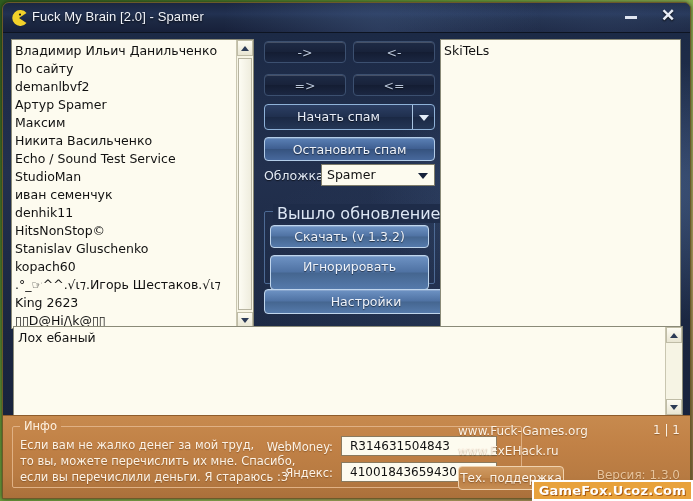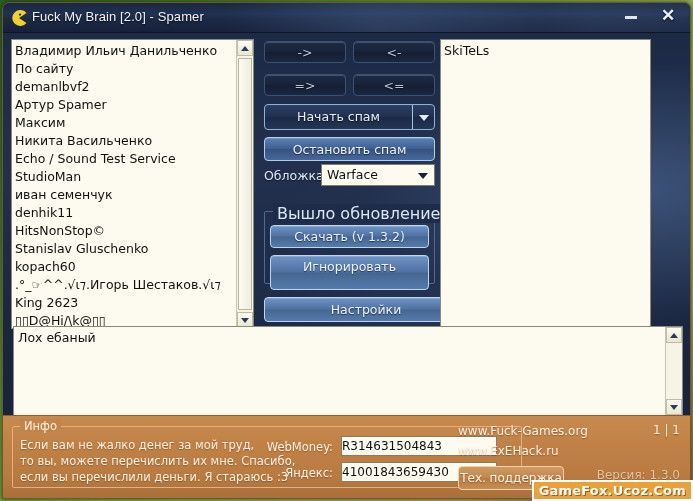--- a/index.html
+++ b/index.html
@@ -294,21 +294,21 @@
     text-align: right;
     font-family: "DejaVu Sans", sans-serif;
     text-shadow: 0 1px 1px rgba(90,50,15,0.45);
   }
   .pay-field {
     position: absolute;
     background: #fdfbef;
     border: 1px solid #8a7a5e;
     color: #111;
     font-size: 12px;
-    padding: 1px 0;
+    padding: 1px 8px;
     font-family: "DejaVu Sans", sans-serif;
     outline: none;
   }
   .site-link {
     position: absolute;
     color: #fdf3e6;
     font-size: 12px;
     cursor: pointer;
     white-space: nowrap;
     font-family: "DejaVu Sans", sans-serif;
@@ -420,34 +420,34 @@
         <div class="label">Начать спам</div>
         <div class="arrowzone">
           <i></i>
         </div>
       </div>
 
       <div class="btn light" style="left:261px; top:104px; width:171px; height:24px; line-height:23px;">Остановить спам</div>
 
       <div class="combo-label" style="left:261px; top:135px;">Обложка:</div>
       <div class="combo" style="left:318px; top:131px; width:114px; height:22px;">
-        <div class="ctext">Warface</div>
+        <div class="ctext">Spamer</div>
         <div class="carrow"></div>
       </div>
 
       <div class="groupbox" style="left:261px; top:178px; width:171px; height:73px;">
         <div class="gtitle">Вышло обновление</div>
       </div>
       <div class="btn lighter" style="left:267px; top:192px; width:159px; height:23px; line-height:22px;">Скачать (v 1.3.2)</div>
       <div class="btn lighter" style="left:267px; top:222px; width:159px; height:35px; line-height:22px;">Игнорировать</div>
 
-      <div class="btn lighter" style="left:261px; top:264px; width:204px; height:25px; line-height:24px;">Настройки</div>
+      <div class="btn lighter" style="left:261px; top:256px; width:204px; height:25px; line-height:24px;">Настройки</div>
       <div class="btn lighter" style="left:261px; top:293px; width:171px; height:25px; line-height:24px;">Обновить список контактов</div>
 
-      <div class="listbox" style="left:437px; top:6px; width:211px; height:290px;">
+      <div class="listbox" style="left:437px; top:6px; width:241px; height:290px;">
         <div class="list-inner" style="right:0;" id="selected-items">
             <div class="list-item">SkiTeLs</div>
           </div>
       </div>
 
       <div class="msgbox" style="left:10px; top:293px; width:670px; height:90px;">
         <div class="mtext">Лох ебаный</div>
         <div class="vscroll">
           <div class="sb-arrow sb-up">
               <i></i>

